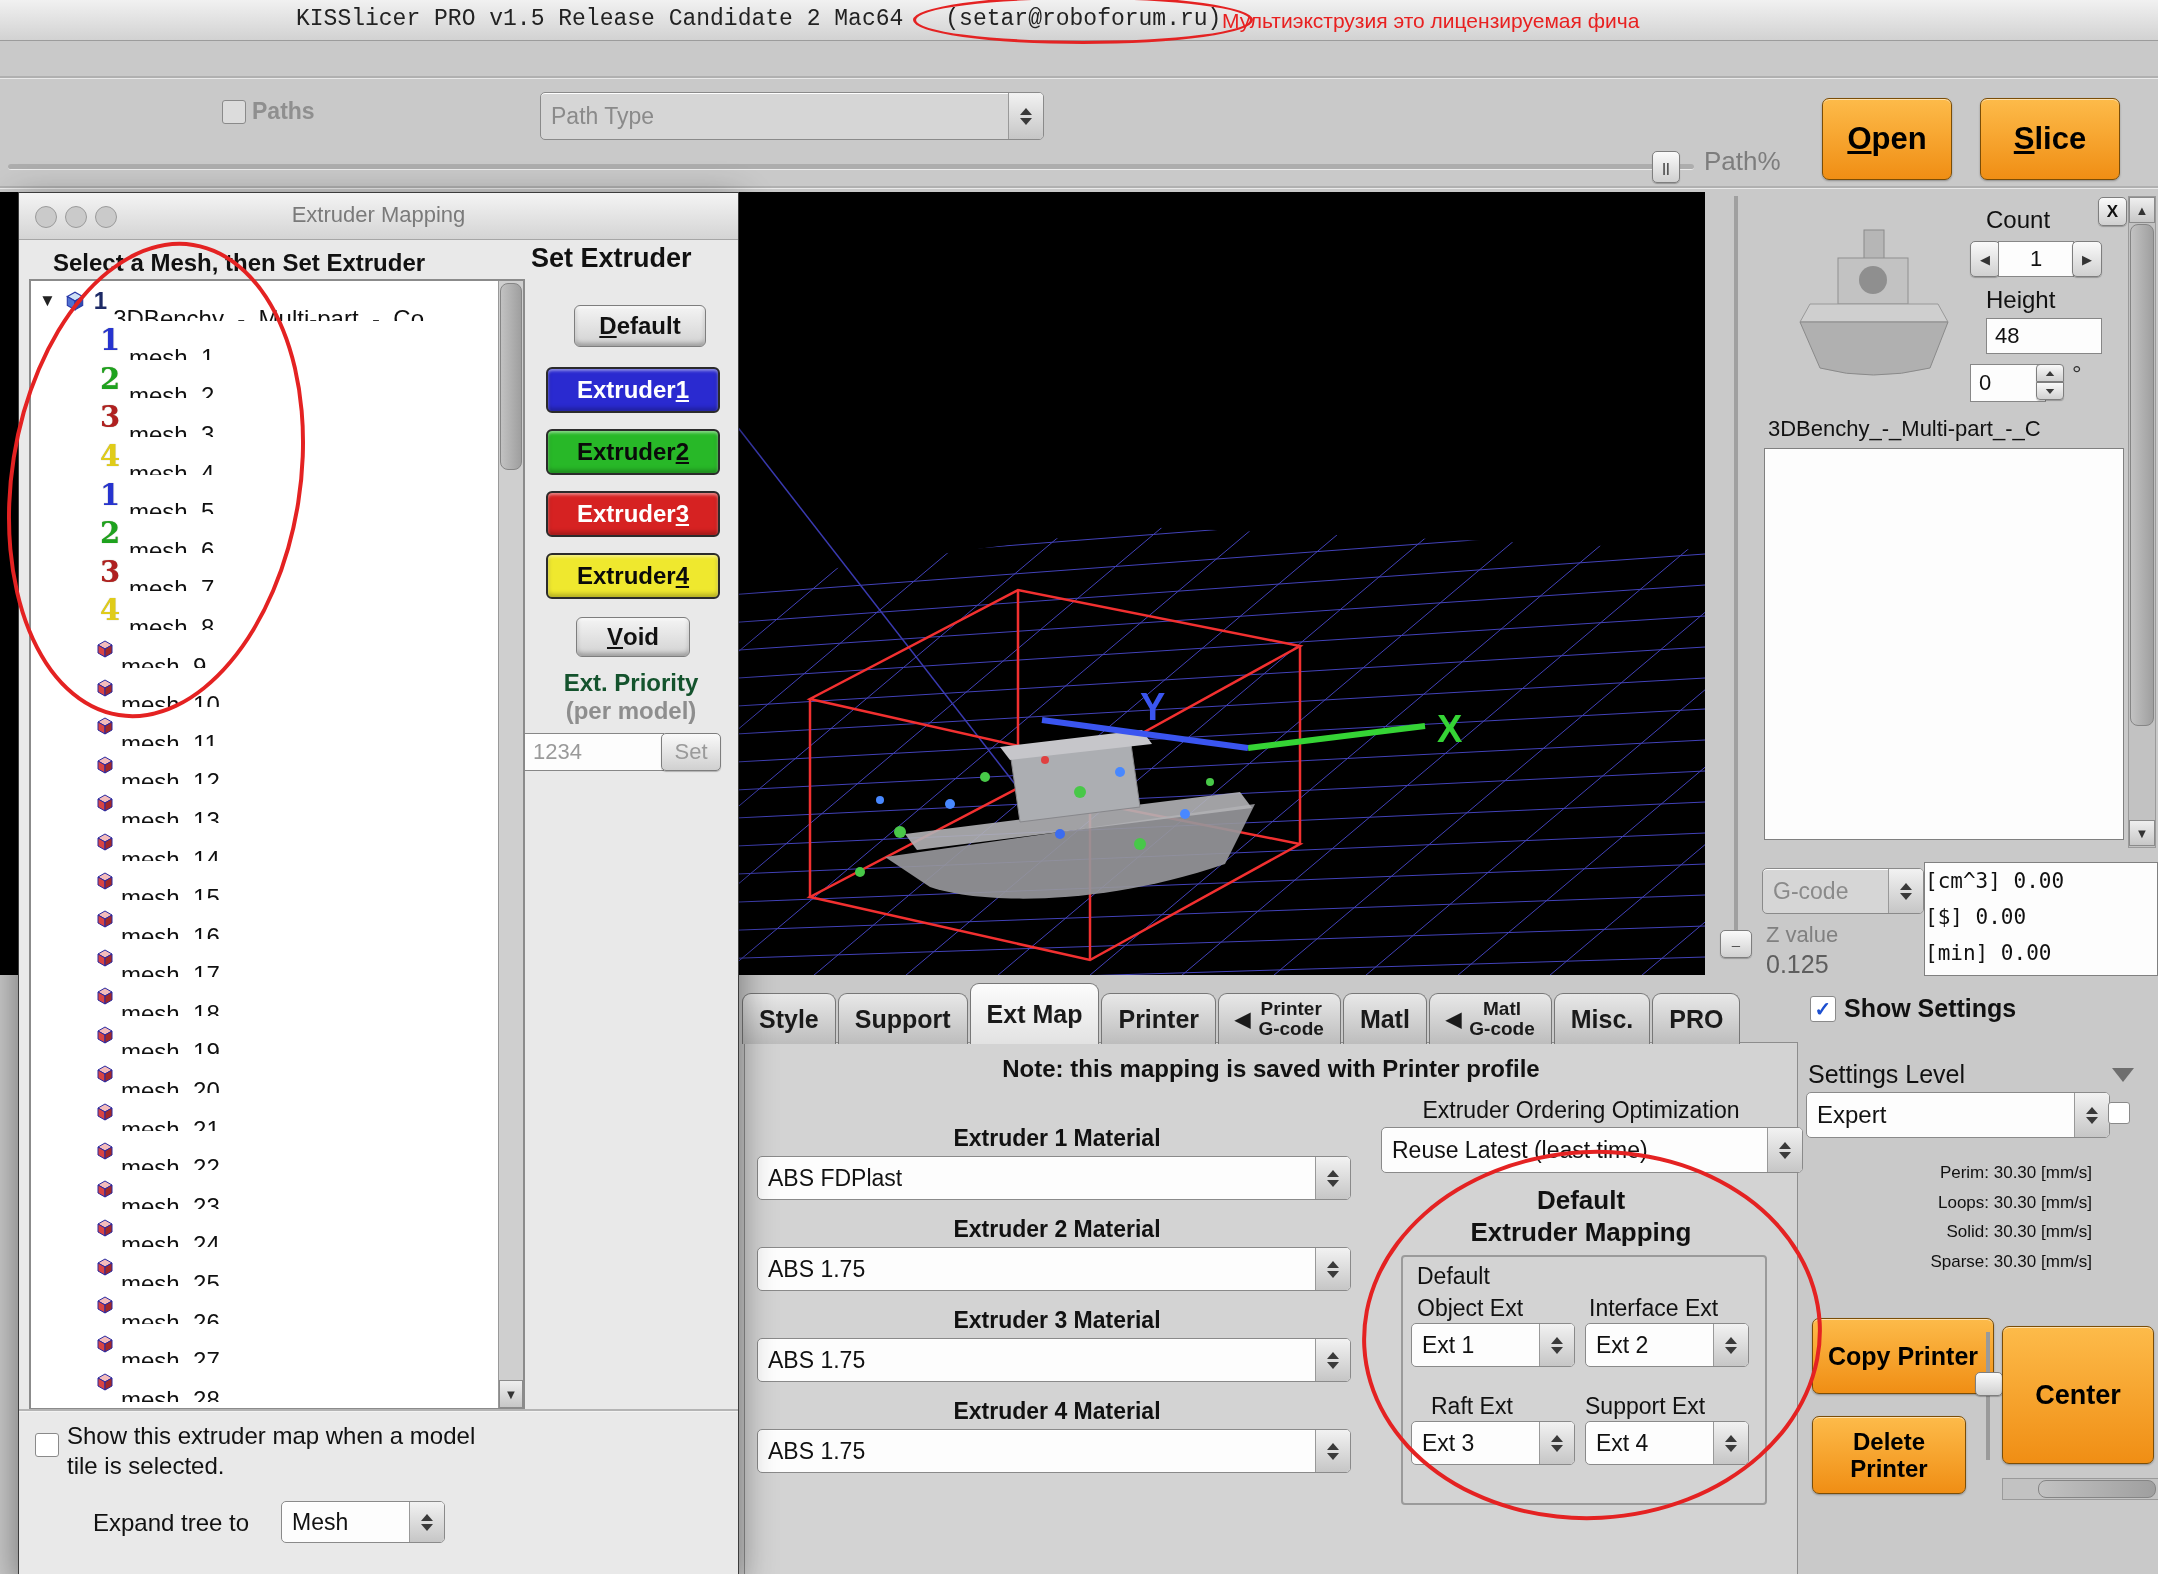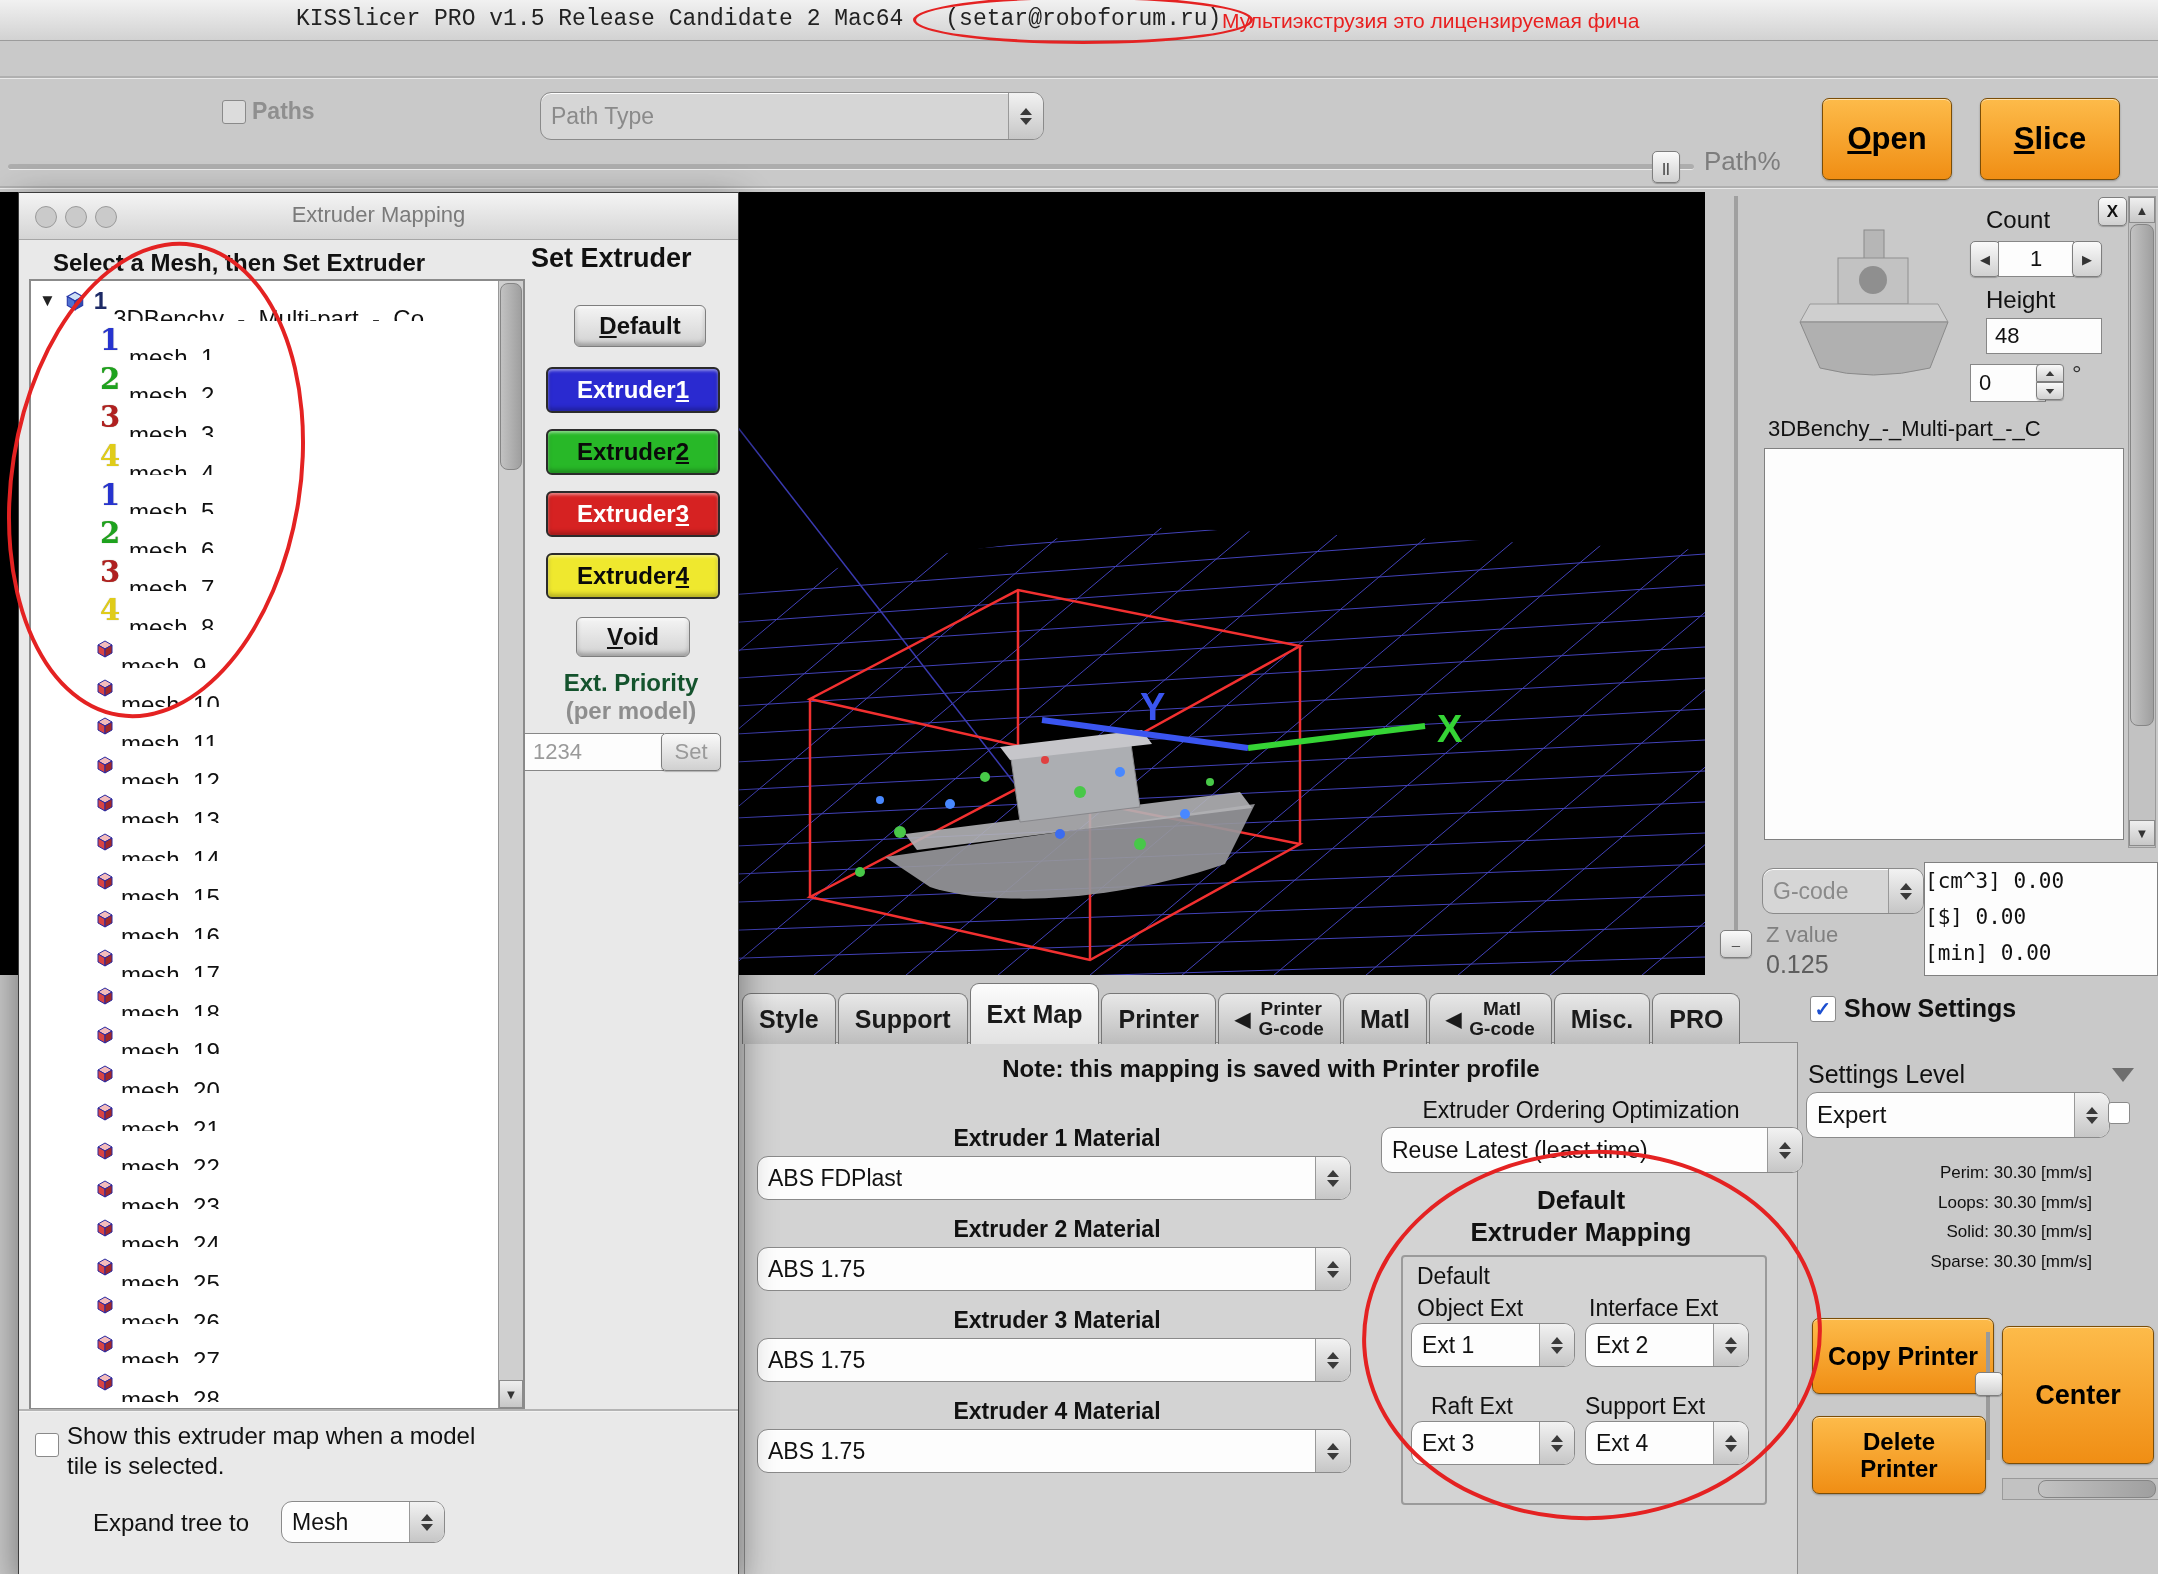--- a/index.html
+++ b/index.html
@@ -10,21 +10,21 @@
          display:flex;align-items:center;justify-content:center;box-shadow:0 1px 1px rgba(0,0,0,.25);}
   .field{background:#fdfdfd;border:1px solid #878787;display:flex;align-items:center;font-size:22px;}
   .panel-white{background:#fdfdfd;border:1px solid #808080;}
   .btn-orange{background:linear-gradient(#fdbb4a,#f08e14);border:1px solid #7a4d07;border-radius:7px;
          color:#000;font-weight:bold;display:flex;align-items:center;justify-content:center;
          box-shadow:inset 0 1px 0 rgba(255,255,255,.55),0 1px 2px rgba(0,0,0,.3);text-align:center;}
   .checkbox{width:22px;height:22px;background:#fff;border:1px solid #8a8a8a;border-radius:3px;
          display:flex;align-items:center;justify-content:center;}
   .checkbox.dim{background:#dcdcdc;}
   .checkbox.checked::after{content:"✓";color:#1c4fd0;font-weight:bold;font-size:20px;line-height:1;}
-  .combo{display:flex;align-items:center;background:#fdfdfd;border:1px solid #8a8a8a;border-radius:11px;
+  .combo{display:flex;align-items:center;background:#fdfdfd;border:1px solid #8a8a8a;border-radius:5px;
          font-size:23px;padding-left:10px;box-shadow:inset 0 1px 0 #fff;overflow:hidden;white-space:nowrap;}
   .combo.disabled{background:#d6d6d6;color:#8a8a8a;}
   .combo .combo-text{flex:1 1 auto;overflow:hidden;}
   .combo .combo-stepper{margin-left:auto;width:34px;align-self:stretch;flex:0 0 34px;
          background:linear-gradient(#f2f2f2,#c6c6c6);border-left:1px solid #999;
          display:flex;flex-direction:column;align-items:center;justify-content:center;gap:3px;}
   .tri{width:0;height:0;border-left:6px solid transparent;border-right:6px solid transparent;}
   .tri-up{border-bottom:7px solid #3a3a3a;}
   .tri-down{border-top:7px solid #3a3a3a;}
   .groove{position:absolute;left:0;right:0;height:2px;background:#b0b0b0;border-bottom:1px solid #e9e9e9;}
@@ -301,21 +301,21 @@
       </span>
   </div>
   <div class="abs checkbox" style="left:2108px;top:1102px;width:20px;height:20px"></div>
   <div class="abs" id="speeds-box" style="left:1836px;top:1158px;width:256px;font-size:17px;line-height:29.5px;text-align:right">
       <div>Perim: 30.30 [mm/s]</div>
       <div>Loops: 30.30 [mm/s]</div>
       <div>Solid: 30.30 [mm/s]</div>
       <div>Sparse: 30.30 [mm/s]</div>
     </div>
   <div class="abs btn-orange" style="left:1812px;top:1318px;width:152px;height:74px;font-size:25px;line-height:27px;padding:0 14px">Copy Printer</div>
-  <div class="abs btn-orange" style="left:1812px;top:1416px;width:152px;height:76px;font-size:24px;line-height:27px;padding:0 10px">Delete Printer</div>
+  <div class="abs btn-orange" style="left:1812px;top:1416px;width:152px;height:76px;font-size:24px;line-height:27px;padding:0 0">Delete Printer</div>
   <div class="abs" style="left:1986px;top:1332px;width:4px;height:128px;background:#9a9a9a"></div>
   <div class="abs bevel" style="left:1975px;top:1372px;width:26px;height:22px"></div>
   <div class="abs btn-orange" style="left:2002px;top:1326px;width:150px;height:136px;font-size:27px">Center</div>
   <div class="abs" style="left:2002px;top:1478px;width:156px;height:20px;background:#c2c2c2;border:1px solid #9a9a9a"></div>
   <div class="abs scroll-thumb" style="left:2038px;top:1480px;width:116px;height:16px"></div>
 
   <div id="extmap-panel">
     <div class="abs" style="left:0;top:12px;width:100%;text-align:center;font-size:24px;font-weight:bold">Note: this mapping is saved with Printer profile</div>
     <div id="materials-col" class="abs" style="left:12px;top:82px;width:600px">
         <div style="text-align: center; font-size: 23px; font-weight: 600; margin-bottom: 4px;">Extruder 1 Material</div>

